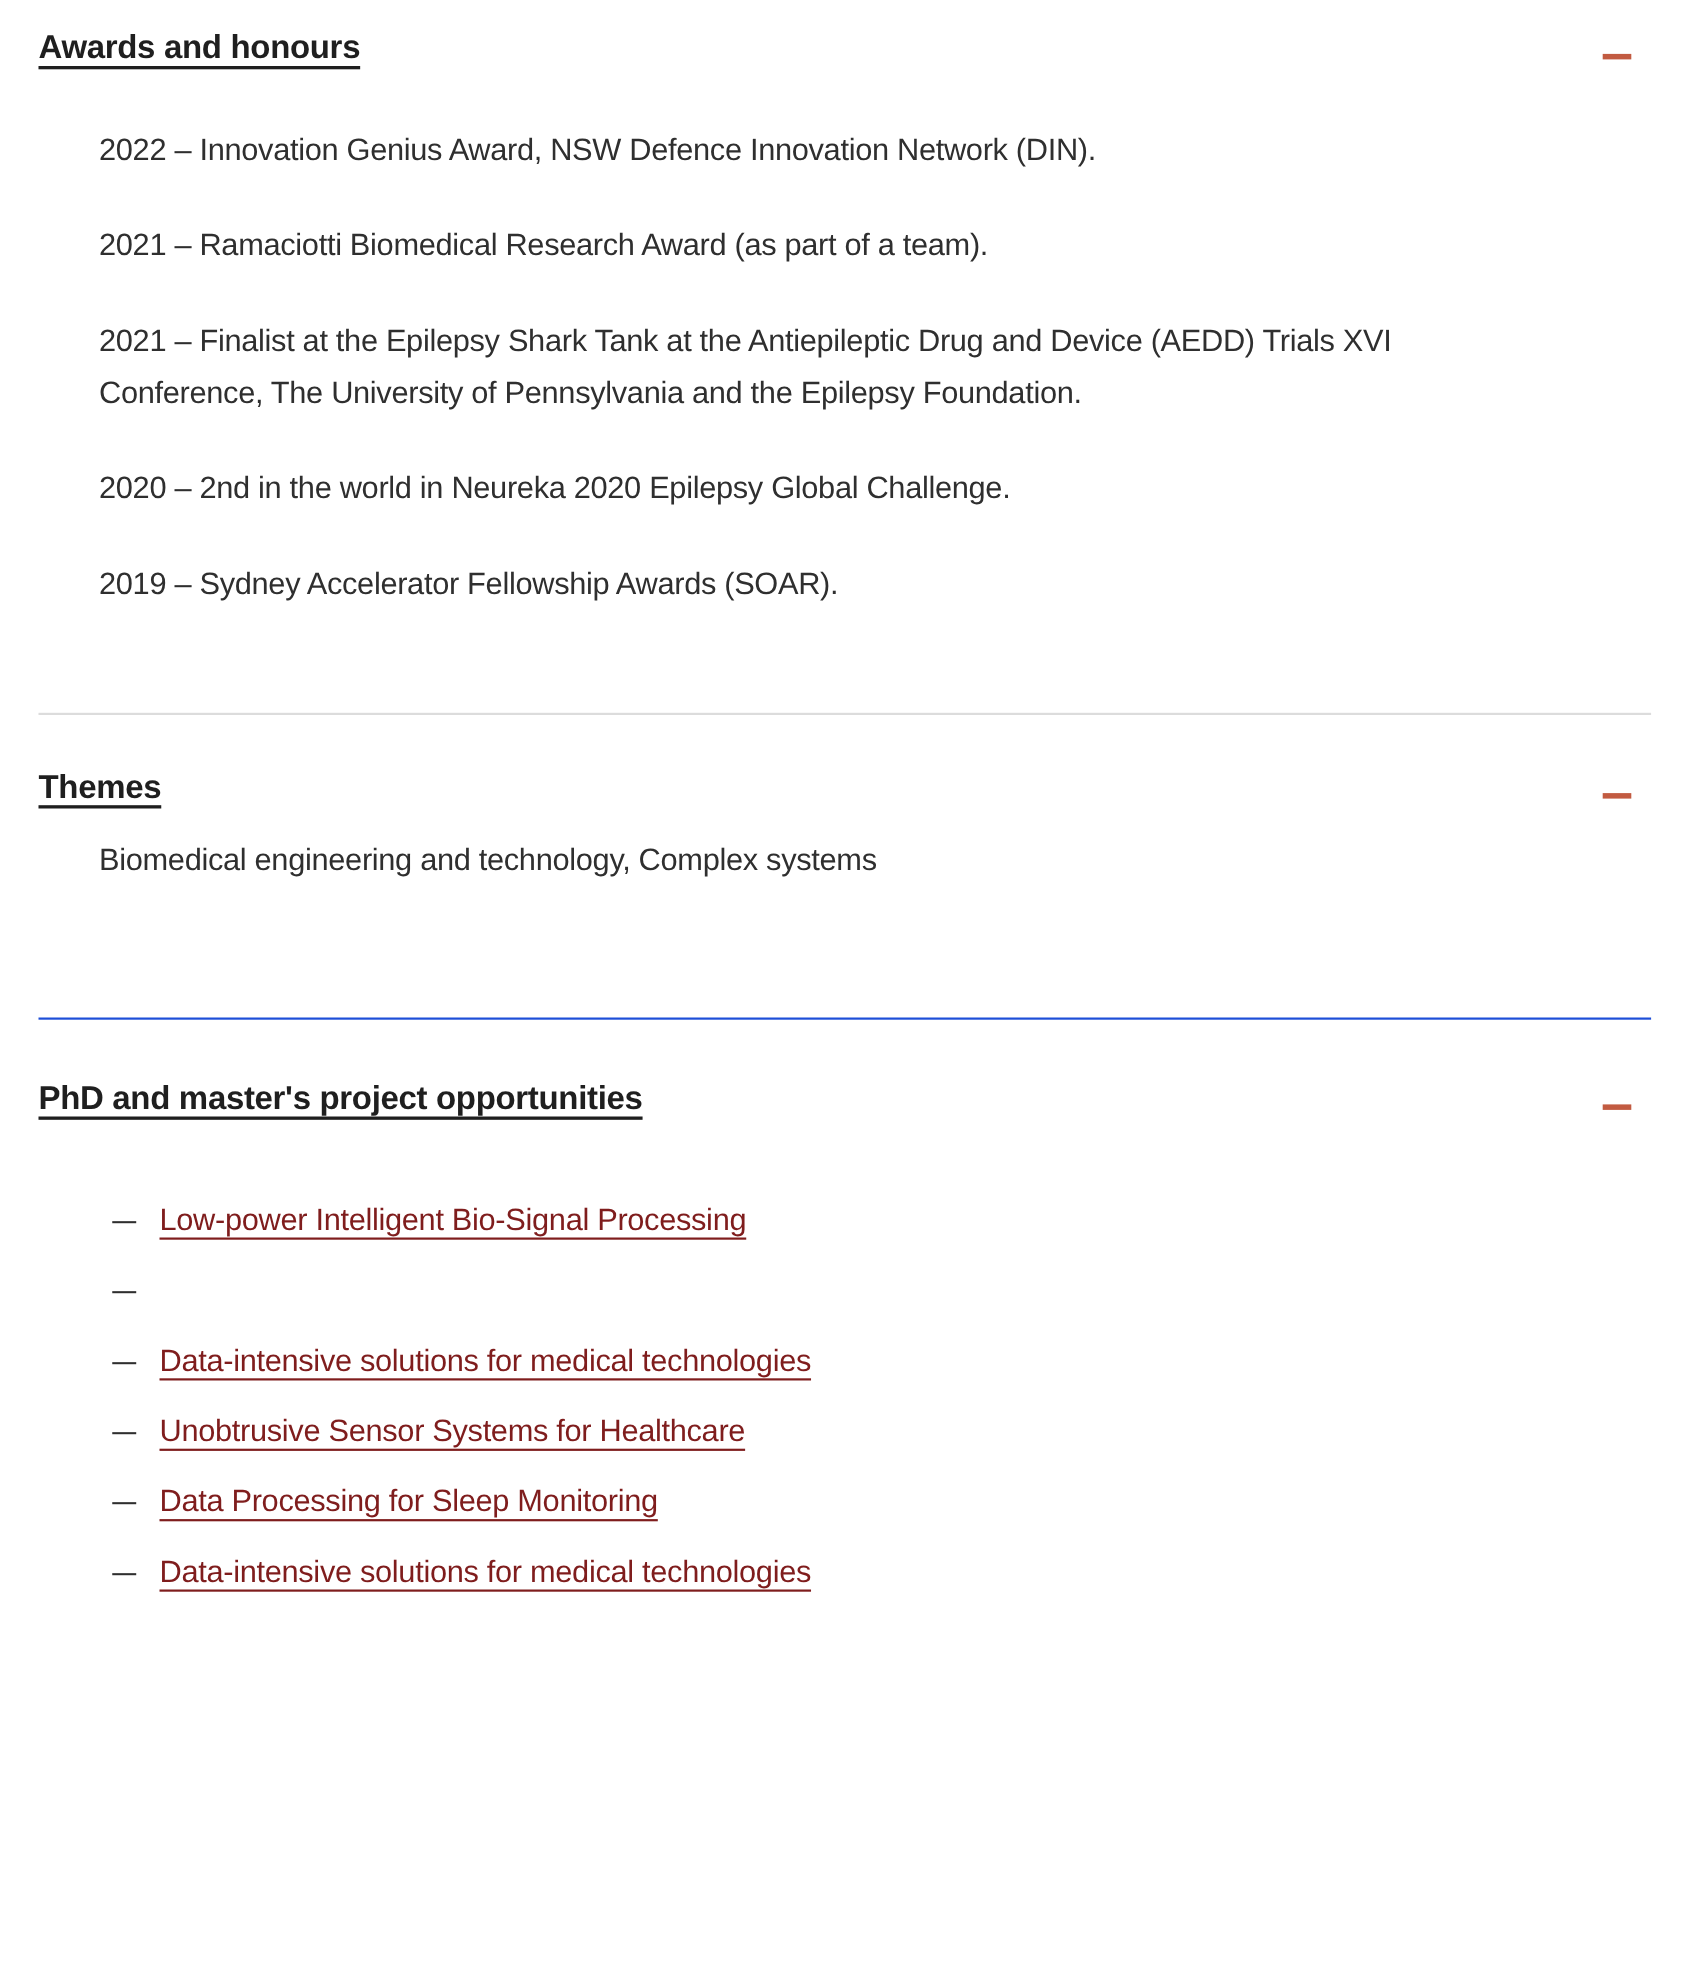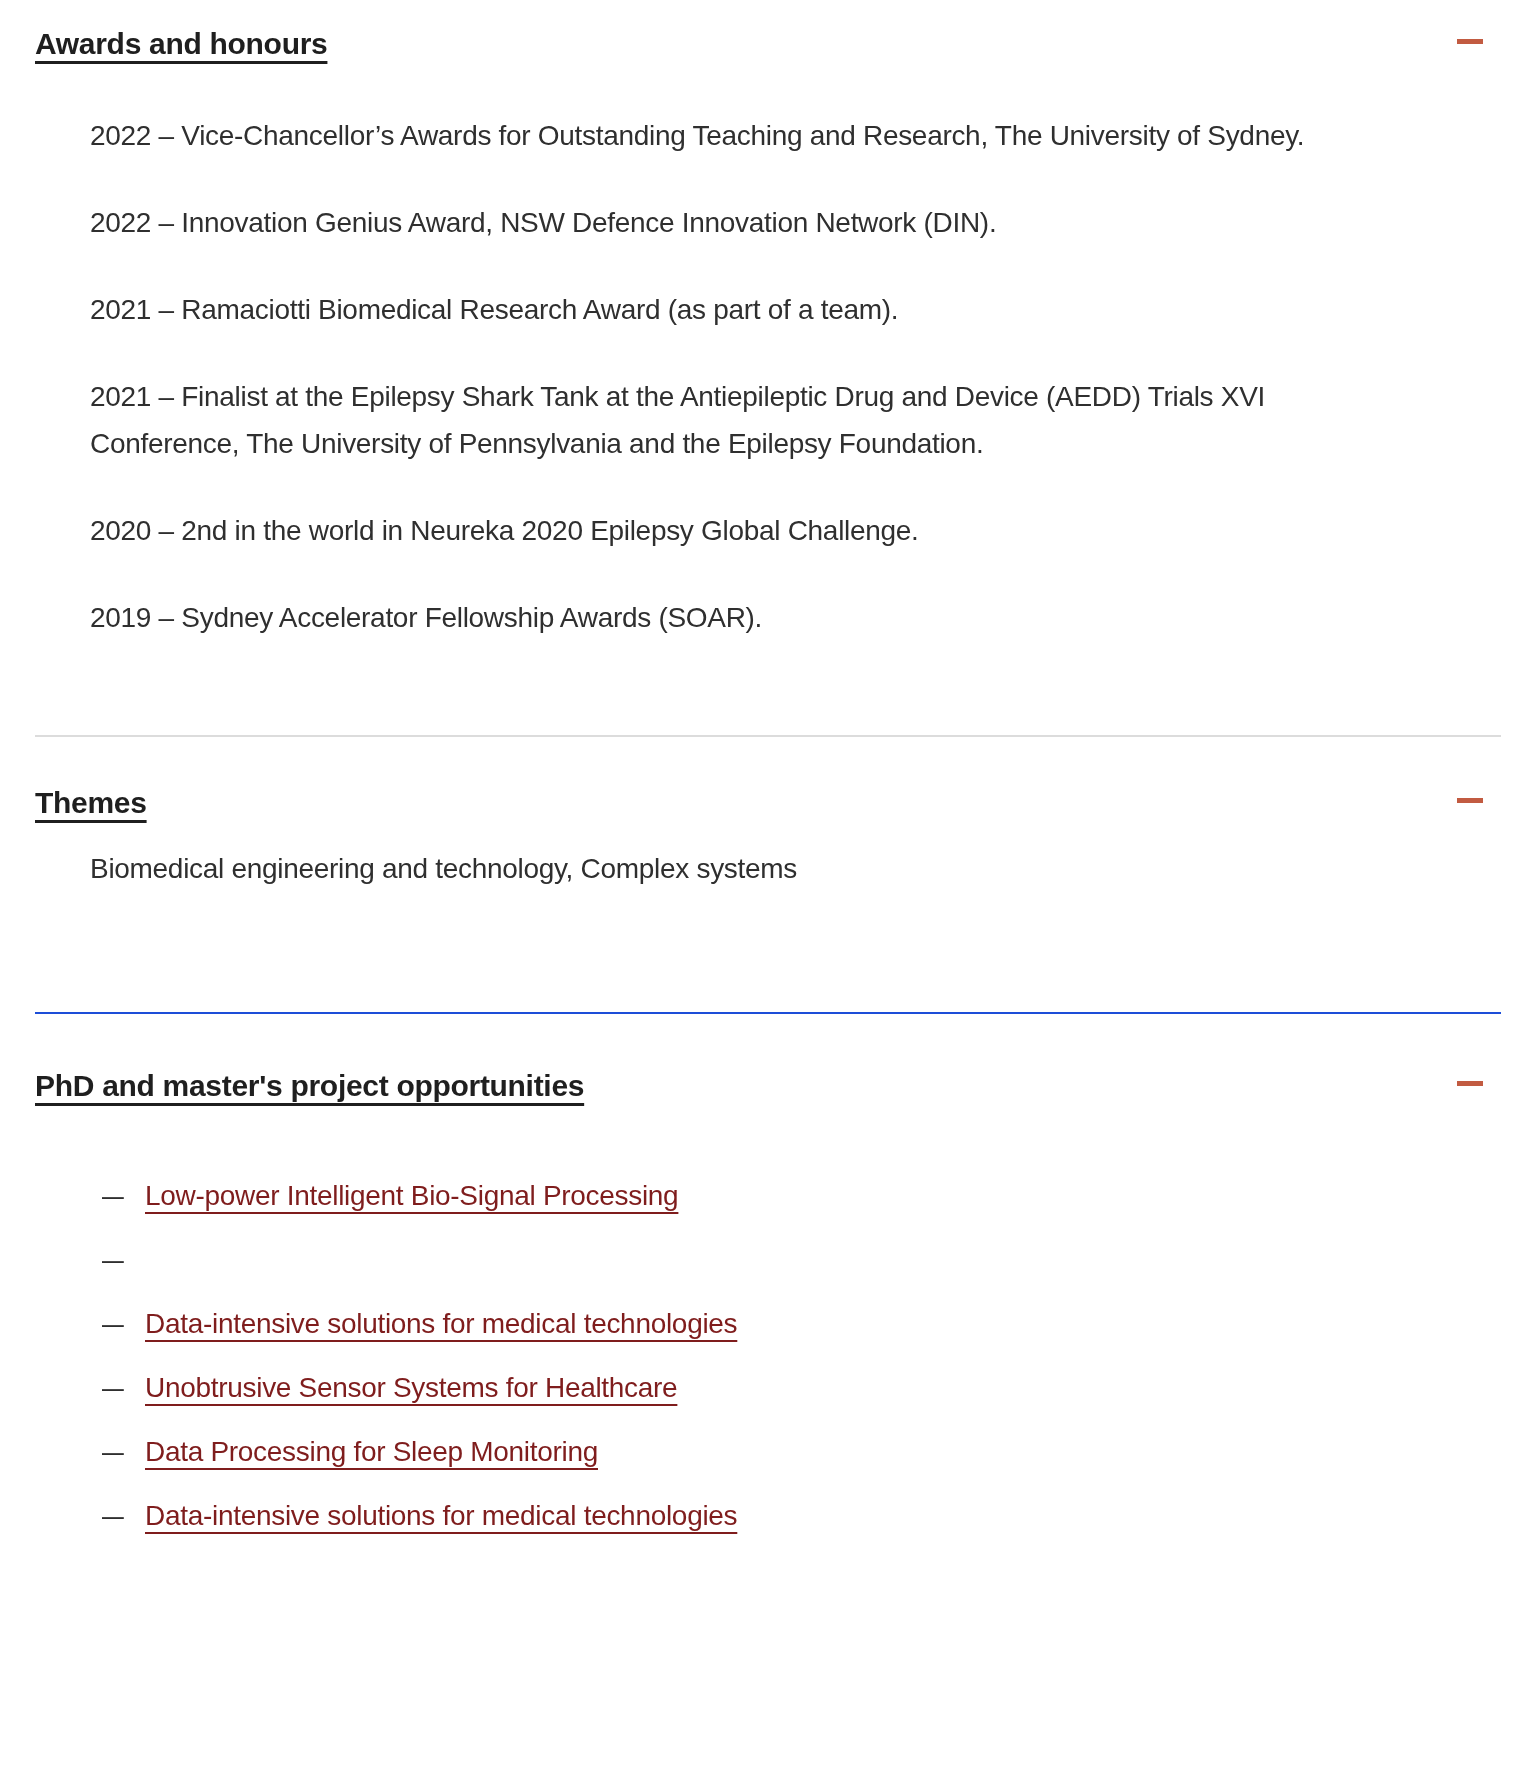--- a/index.html
+++ b/index.html
@@ -10,21 +10,21 @@
   .page {
     width: 1536px;
     min-height: 1787px;
     padding: 24px 35px 20px 35px;
     background: #ffffff;
   }
   section.accordion-section { width: 100%; }
   .section-header {
     display: flex;
     justify-content: space-between;
-    align-items: flex-start;
+    align-items: center;
     cursor: pointer;
   }
   .section-header h2 {
     font-size: 30px;
     line-height: 40px;
     font-weight: 700;
     color: #1f1f1f;
     letter-spacing: -0.3px;
     text-decoration: underline;
     text-decoration-thickness: 3px;
@@ -106,21 +106,20 @@
 <div class="page">
 
   <section class="accordion-section section-awards">
     <div class="section-header">
       <h2>Awards and honours</h2>
       <button class="collapse-btn" aria-label="Collapse section">
         <span class="minus-bar"></span>
       </button>
     </div>
     <div class="section-body">
-      <p>2022 – Vice-Chancellor’s Awards for Outstanding Teaching and Research, The University of Sydney.</p>
       <p>2022 – Innovation Genius Award, NSW Defence Innovation Network (DIN).</p>
       <p>2021 – Ramaciotti Biomedical Research Award (as part of a team).</p>
       <p>2021 – Finalist at the Epilepsy Shark Tank at the Antiepileptic Drug and Device (AEDD) Trials XVI Conference, The University of Pennsylvania and the Epilepsy Foundation.</p>
       <p>2020 – 2nd in the world in Neureka 2020 Epilepsy Global Challenge.</p>
       <p>2019 – Sydney Accelerator Fellowship Awards (SOAR).</p>
     </div>
   </section>
 
   <section class="accordion-section section-themes">
     <div class="section-header">

